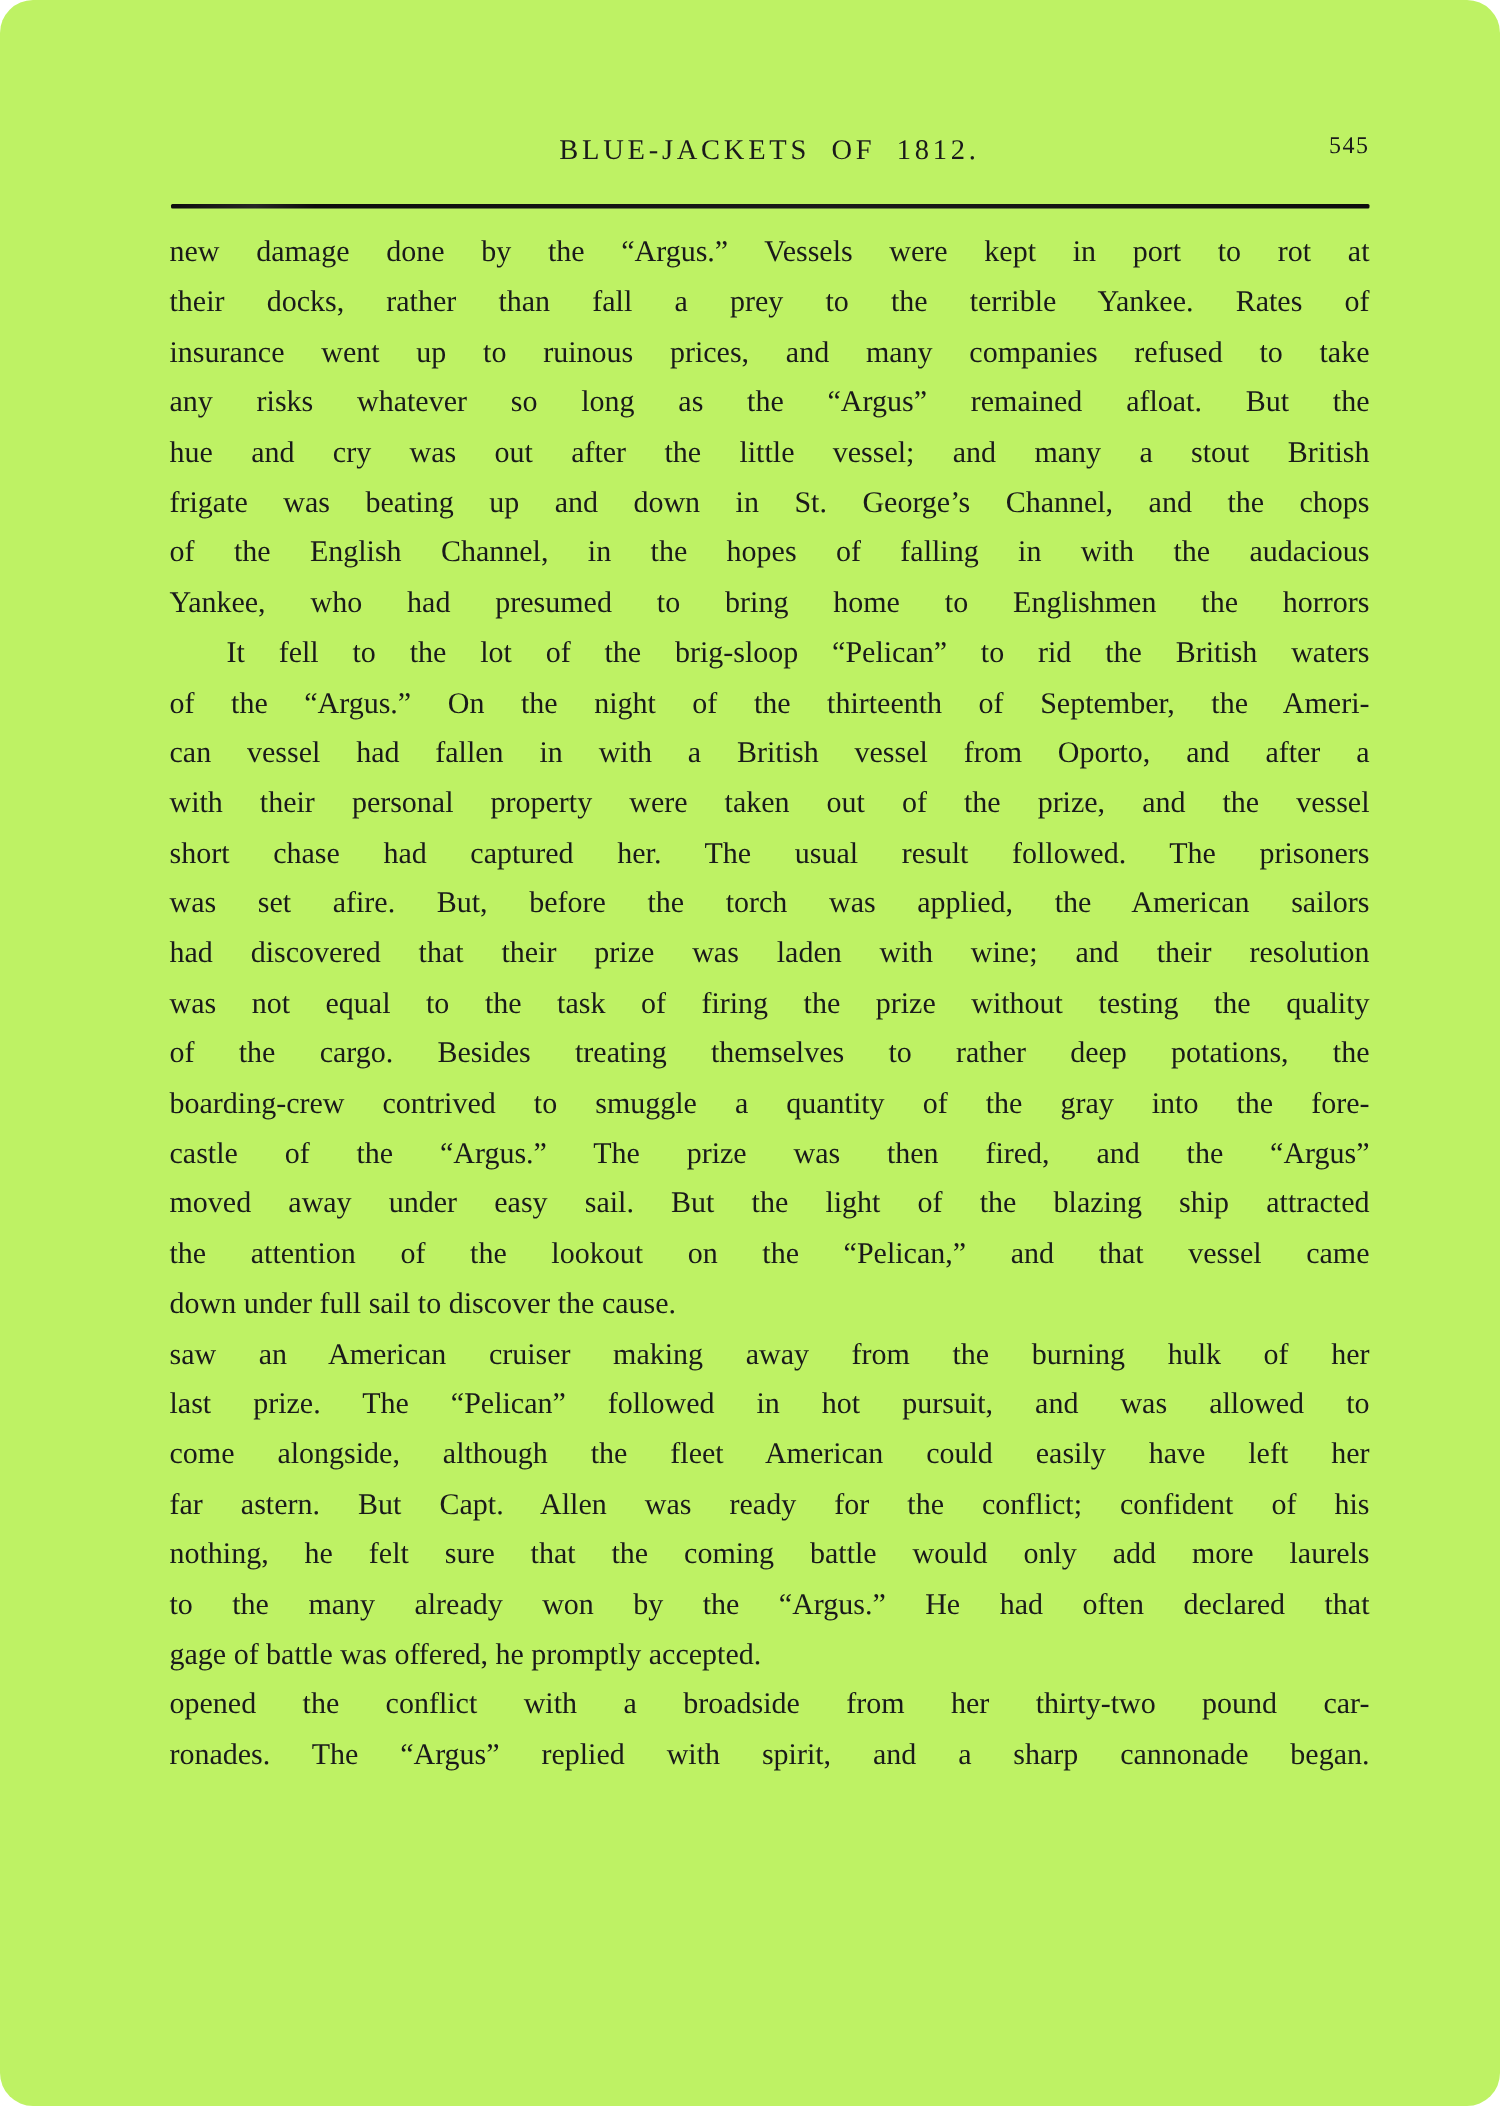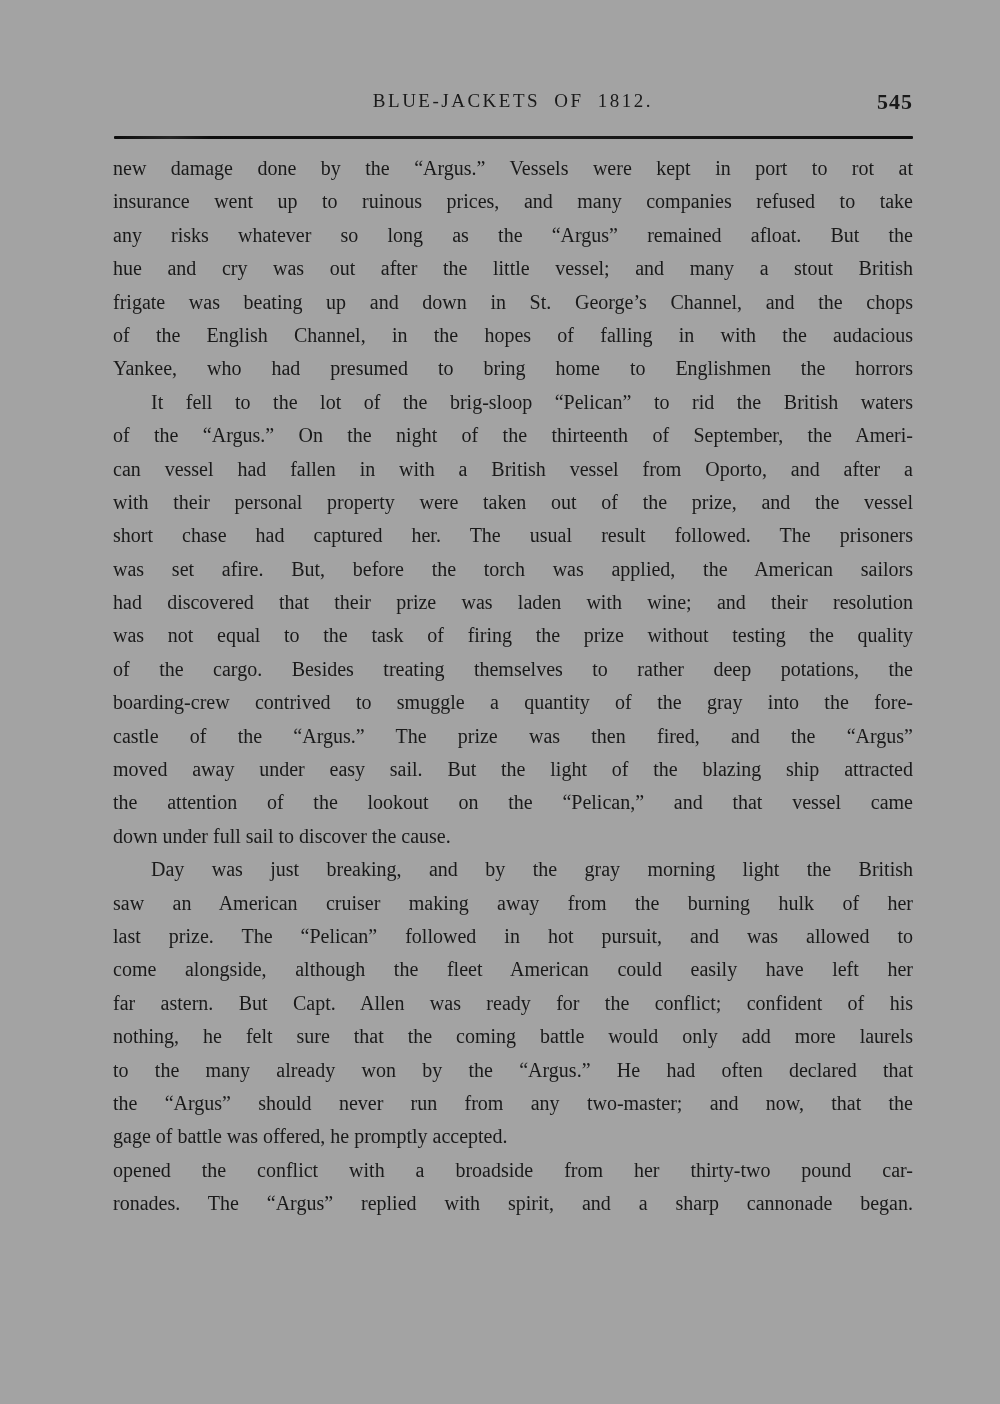--- a/index.html
+++ b/index.html
@@ -4,24 +4,25 @@
 <style>
   html, body {
     margin: 0;
     padding: 0;
     background: #ffffff;
   }
   .page {
     position: relative;
     width: 1000px;
     height: 1404px;
-    background: #a3a3a3;
+    background: #bef264;
     color: #161616;
     font-family: "Liberation Serif", "DejaVu Serif", serif;
     overflow: hidden;
+    border-radius: 22px;
   }
   .header {
     position: absolute;
     left: 113px;
     top: 90px;
     width: 800px;
     height: 30px;
   }
   .running-title {
     position: absolute;
@@ -31,24 +32,23 @@
     text-align: center;
     font-size: 19px;
     letter-spacing: 2.5px;
     word-spacing: 7px;
     color: #1a1a1a;
   }
   .page-number {
     position: absolute;
     right: 0;
     top: -1px;
-    font-size: 22px;
+    font-size: 16px;
     letter-spacing: 1px;
     color: #1a1a1a;
-    font-weight: bold;
   }
   .rule {
     position: absolute;
     left: 114px;
     top: 136px;
     width: 799px;
     height: 3px;
     background: linear-gradient(90deg, #0d0d0d 0%, #262626 7%, #0d0d0d 12%, #1a1a1a 55%, #0d0d0d 100%);
     border-radius: 1px;
   }
@@ -79,20 +79,21 @@
     <div class="running-title">BLUE-JACKETS OF 1812.</div>
     <div class="page-number">545</div>
   </div>
 
   <div class="rule"></div>
 
   <div class="body-text">
 
     <div class="para">
       <div class="ln">new damage done by the “Argus.” Vessels were kept in port to rot at</div>
+      <div class="ln">their docks, rather than fall a prey to the terrible Yankee. Rates of</div>
       <div class="ln">insurance went up to ruinous prices, and many companies refused to take</div>
       <div class="ln">any risks whatever so long as the “Argus” remained afloat. But the</div>
       <div class="ln">hue and cry was out after the little vessel; and many a stout British</div>
       <div class="ln">frigate was beating up and down in St. George’s Channel, and the chops</div>
       <div class="ln">of the English Channel, in the hopes of falling in with the audacious</div>
       <div class="ln">Yankee, who had presumed to bring home to Englishmen the horrors</div>
     </div>
 
     <div class="para">
       <div class="ln indent">It fell to the lot of the brig-sloop “Pelican” to rid the British waters</div>
@@ -105,28 +106,26 @@
       <div class="ln">was not equal to the task of firing the prize without testing the quality</div>
       <div class="ln">of the cargo. Besides treating themselves to rather deep potations, the</div>
       <div class="ln">boarding-crew contrived to smuggle a quantity of the gray into the fore-</div>
       <div class="ln">castle of the “Argus.” The prize was then fired, and the “Argus”</div>
       <div class="ln">moved away under easy sail. But the light of the blazing ship attracted</div>
       <div class="ln">the attention of the lookout on the “Pelican,” and that vessel came</div>
       <div class="ln endline">down under full sail to discover the cause.</div>
     </div>
 
     <div class="para">
-      <div class="ln indent">Day was just breaking, and by the gray morning light the British</div>
       <div class="ln">saw an American cruiser making away from the burning hulk of her</div>
       <div class="ln">last prize. The “Pelican” followed in hot pursuit, and was allowed to</div>
       <div class="ln">come alongside, although the fleet American could easily have left her</div>
       <div class="ln">far astern. But Capt. Allen was ready for the conflict; confident of his</div>
       <div class="ln">nothing, he felt sure that the coming battle would only add more laurels</div>
       <div class="ln">to the many already won by the “Argus.” He had often declared that</div>
-      <div class="ln">the “Argus” should never run from any two-master; and now, that the</div>
       <div class="ln endline">gage of battle was offered, he promptly accepted.</div>
     </div>
 
     <div class="para">
       <div class="ln">opened the conflict with a broadside from her thirty-two pound car-</div>
       <div class="ln">ronades. The “Argus” replied with spirit, and a sharp cannonade began.</div>
     </div>
 
   </div>
 </div>

